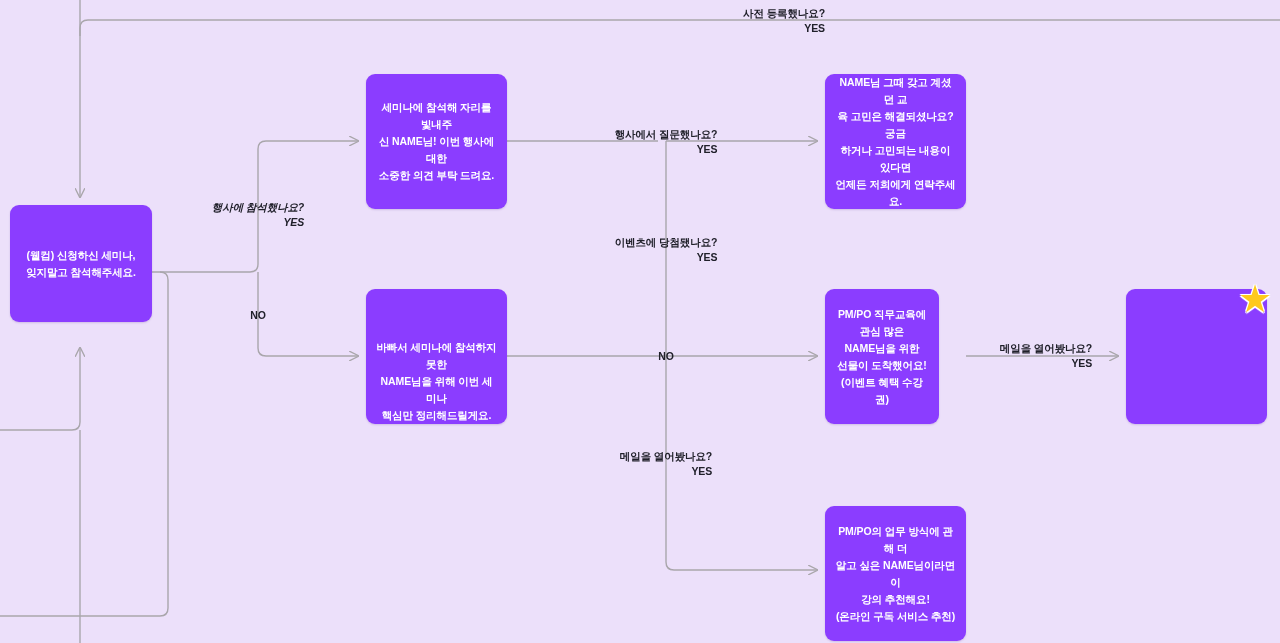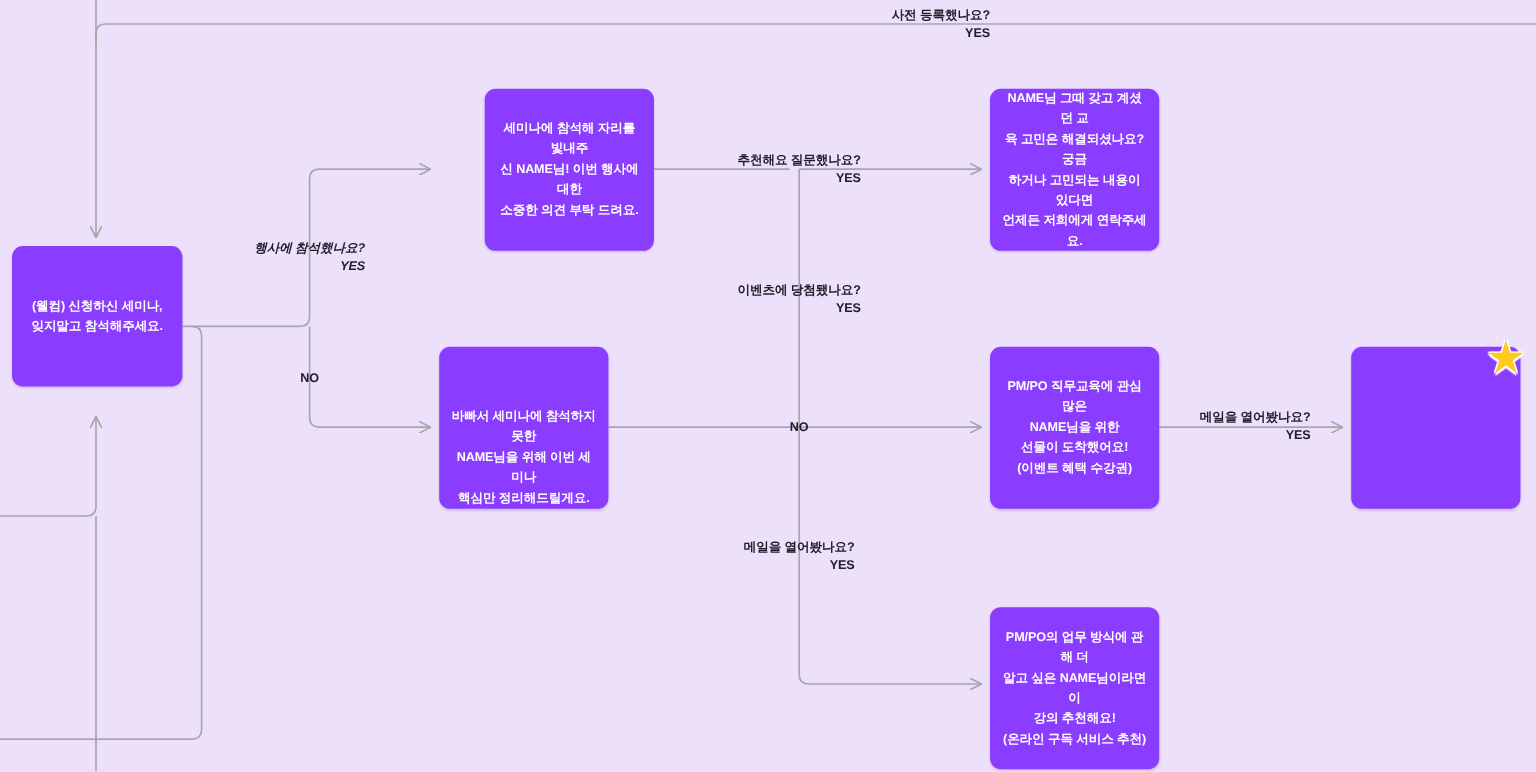--- a/index.html
+++ b/index.html
@@ -108,40 +108,40 @@
 
       <path d="M 966 356 L 1118 356" marker-end="url(#arrow)"></path>
     </g>
   </svg>
 
   <div class="node" style="left:10px; top:205px; width:142px; height:117px;">
     <div class="node-text">(웰컴) 신청하신 세미나,
 잊지말고 참석해주세요.</div>
   </div>
 
-  <div class="node" style="left:366px; top:74px; width:141px; height:135px;margin-left:38px;">
+  <div class="node" style="left:366px; top:74px; width:141px; height:135px;">
     <div class="node-text">세미나에 참석해 자리를 빛내주
 신 NAME님! 이번 행사에 대한
 소중한 의견 부탁 드려요.</div>
   </div>
 
   <div class="node" style="left:825px; top:74px; width:141px; height:135px;">
     <div class="node-text">NAME님 그때 갖고 계셨던 교
 육 고민은 해결되셨나요? 궁금
 하거나 고민되는 내용이 있다면
 언제든 저희에게 연락주세요.</div>
   </div>
 
   <div class="node" style="left:366px; top:289px; width:141px; height:135px;align-items:flex-end;">
     <div class="node-text">바빠서 세미나에 참석하지 못한
 NAME님을 위해 이번 세미나
 핵심만 정리해드릴게요.</div>
   </div>
 
-  <div class="node" style="left:825px; top:289px; width:141px; height:135px;">
+  <div class="node" style="left:825px; top:289px; width:114px; height:135px;">
     <div class="node-text">PM/PO 직무교육에 관심 많은
 NAME님을 위한
 선물이 도착했어요!
 (이벤트 혜택 수강권)</div>
   </div>
 
   <div class="node" style="left:1126px; top:289px; width:141px; height:135px;">
     <div class="star-badge">★</div>
   </div>
 
@@ -150,21 +150,21 @@
 알고 싶은 NAME님이라면 이
 강의 추천해요!
 (온라인 구독 서비스 추천)</div>
   </div>
 
   <div class="edge-label" style="left:784px; top:6px;">사전 등록했나요?
 YES</div>
   <div class="edge-label" style="left:258px; top:200px;font-style:italic;">행사에 참석했나요?
 YES</div>
   <div class="edge-label" style="left:258px; top:308px;">NO</div>
-  <div class="edge-label" style="left:666px; top:127px;">추천해요 질문했나요?
+  <div class="edge-label" style="left:666px; top:127px;">행사에서 질문했나요?
 YES</div>
   <div class="edge-label" style="left:666px; top:235px;">이벤츠에 당첨됐나요?
 YES</div>
   <div class="edge-label" style="left:666px; top:349px;">NO</div>
   <div class="edge-label" style="left:666px; top:449px;">메일을 열어봤나요?
 YES</div>
   <div class="edge-label" style="left:1046px; top:341px;">메일을 열어봤나요?
 YES</div>
 
 </div>

